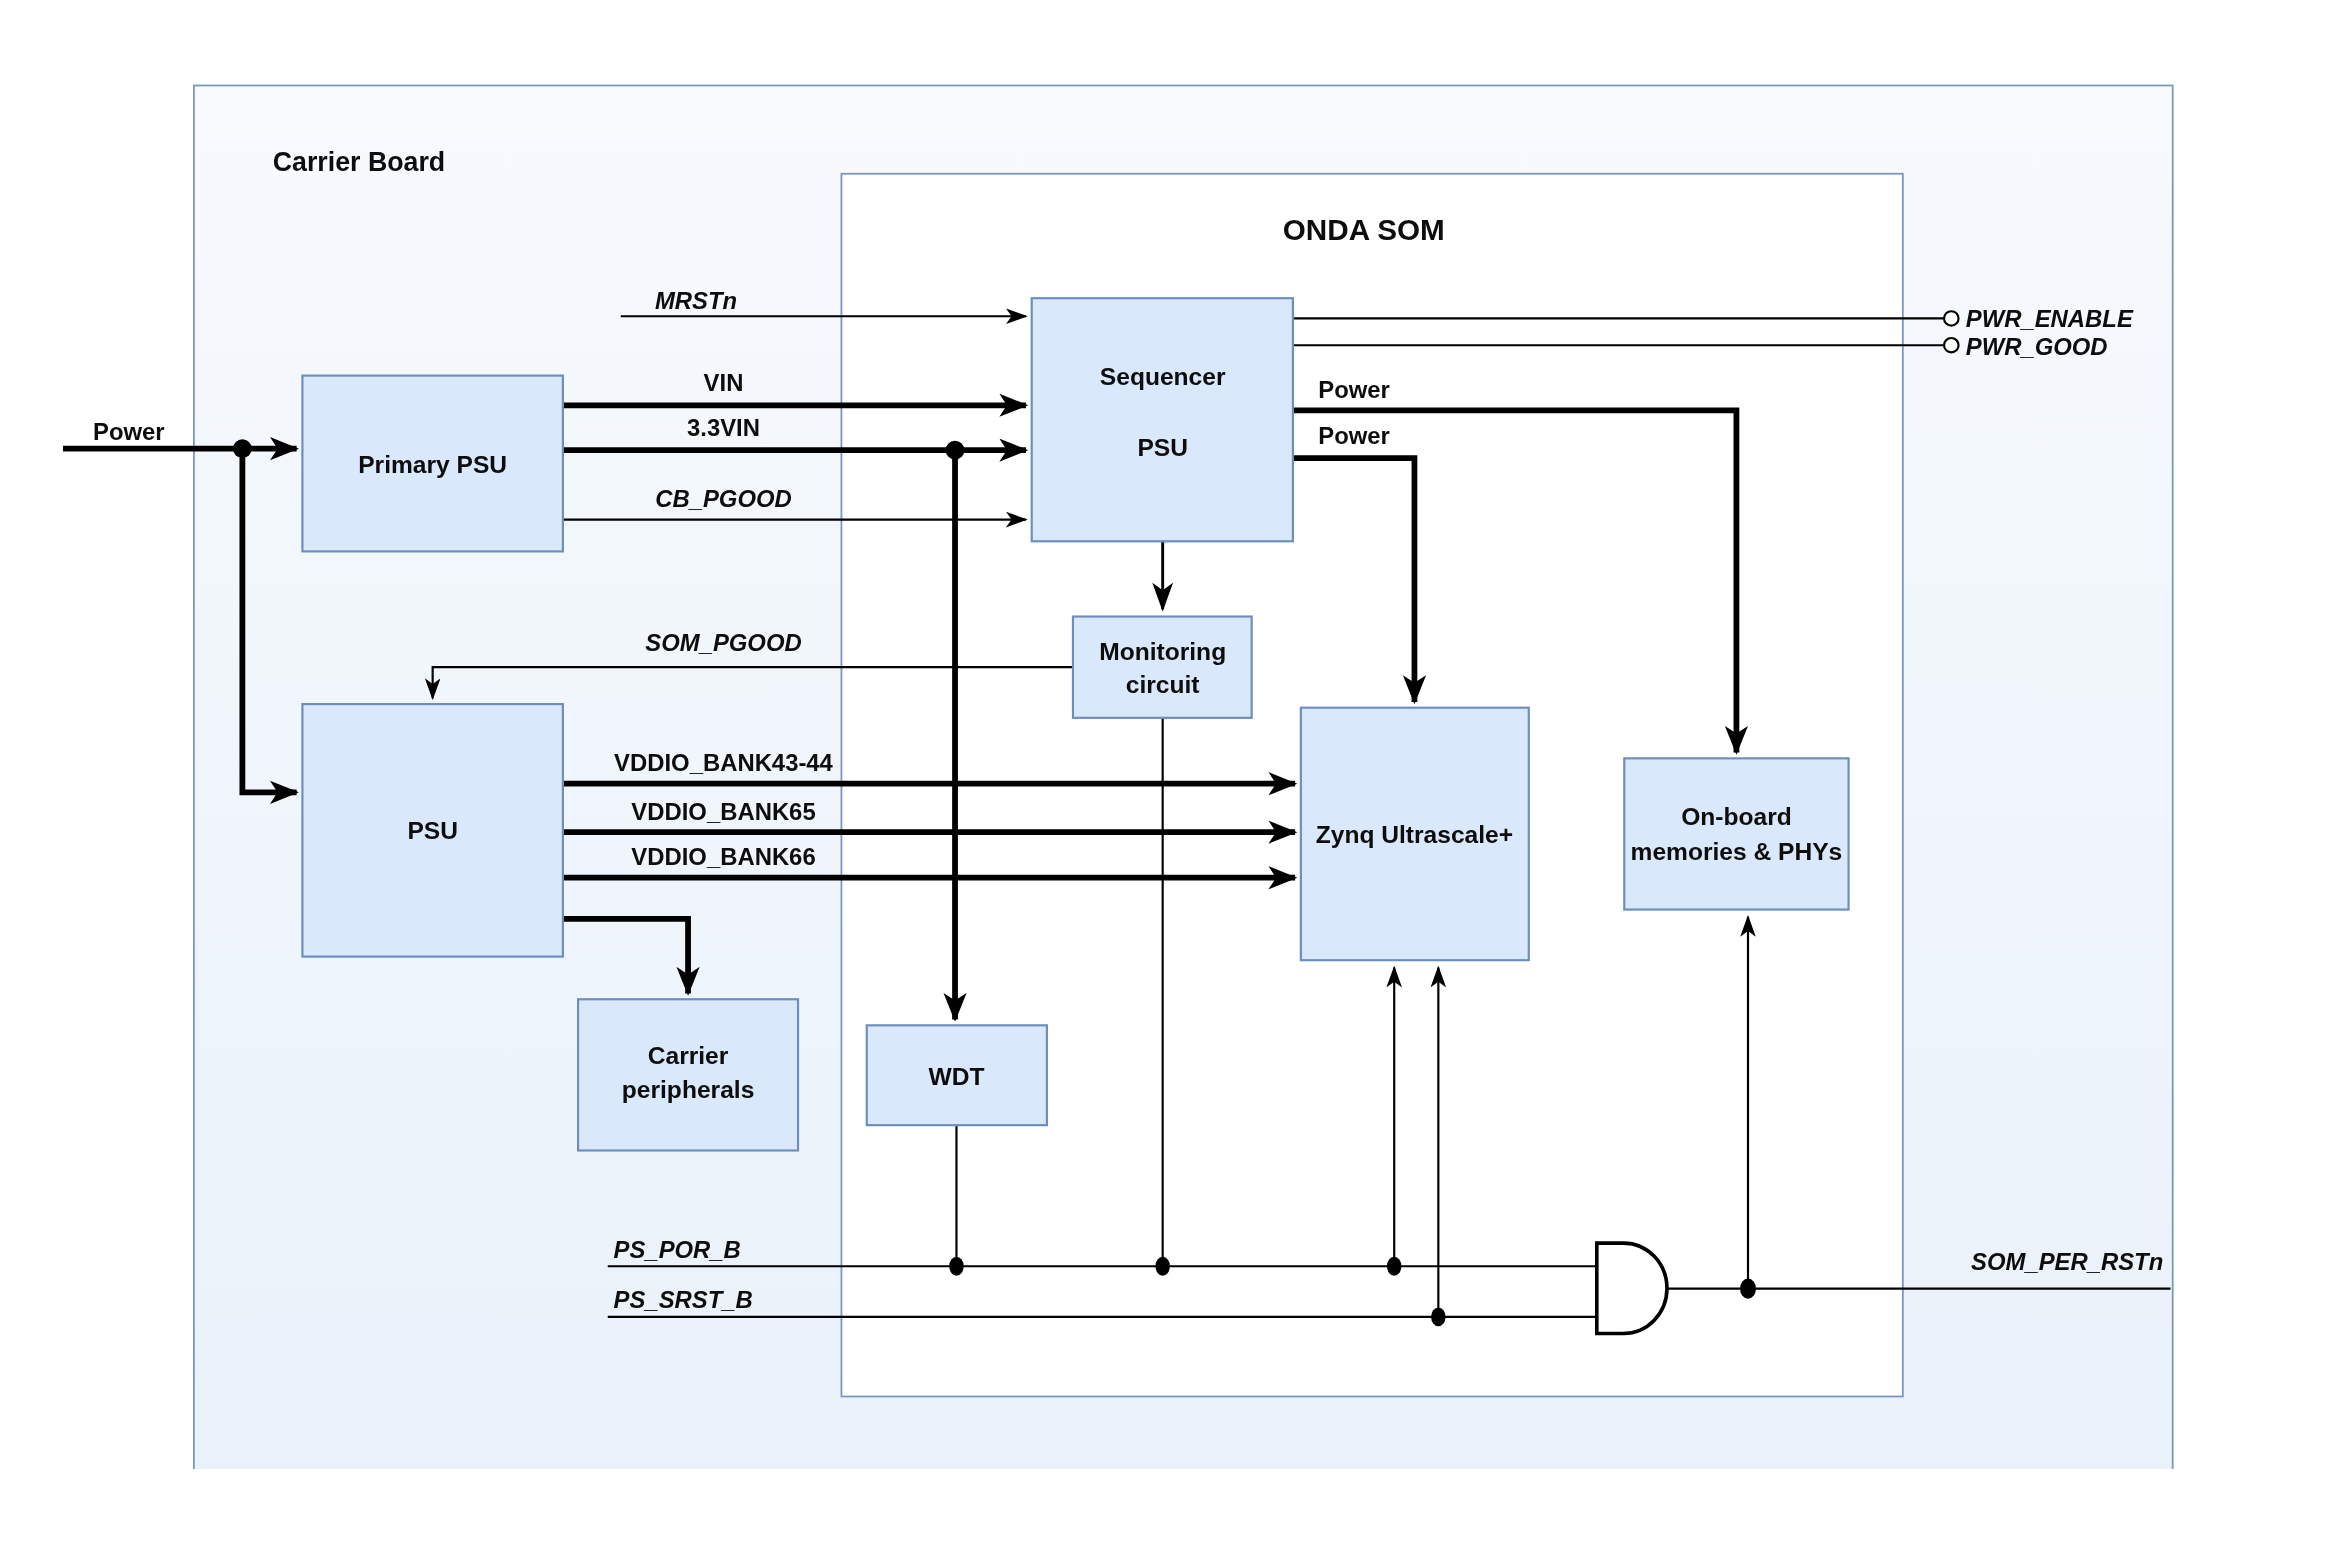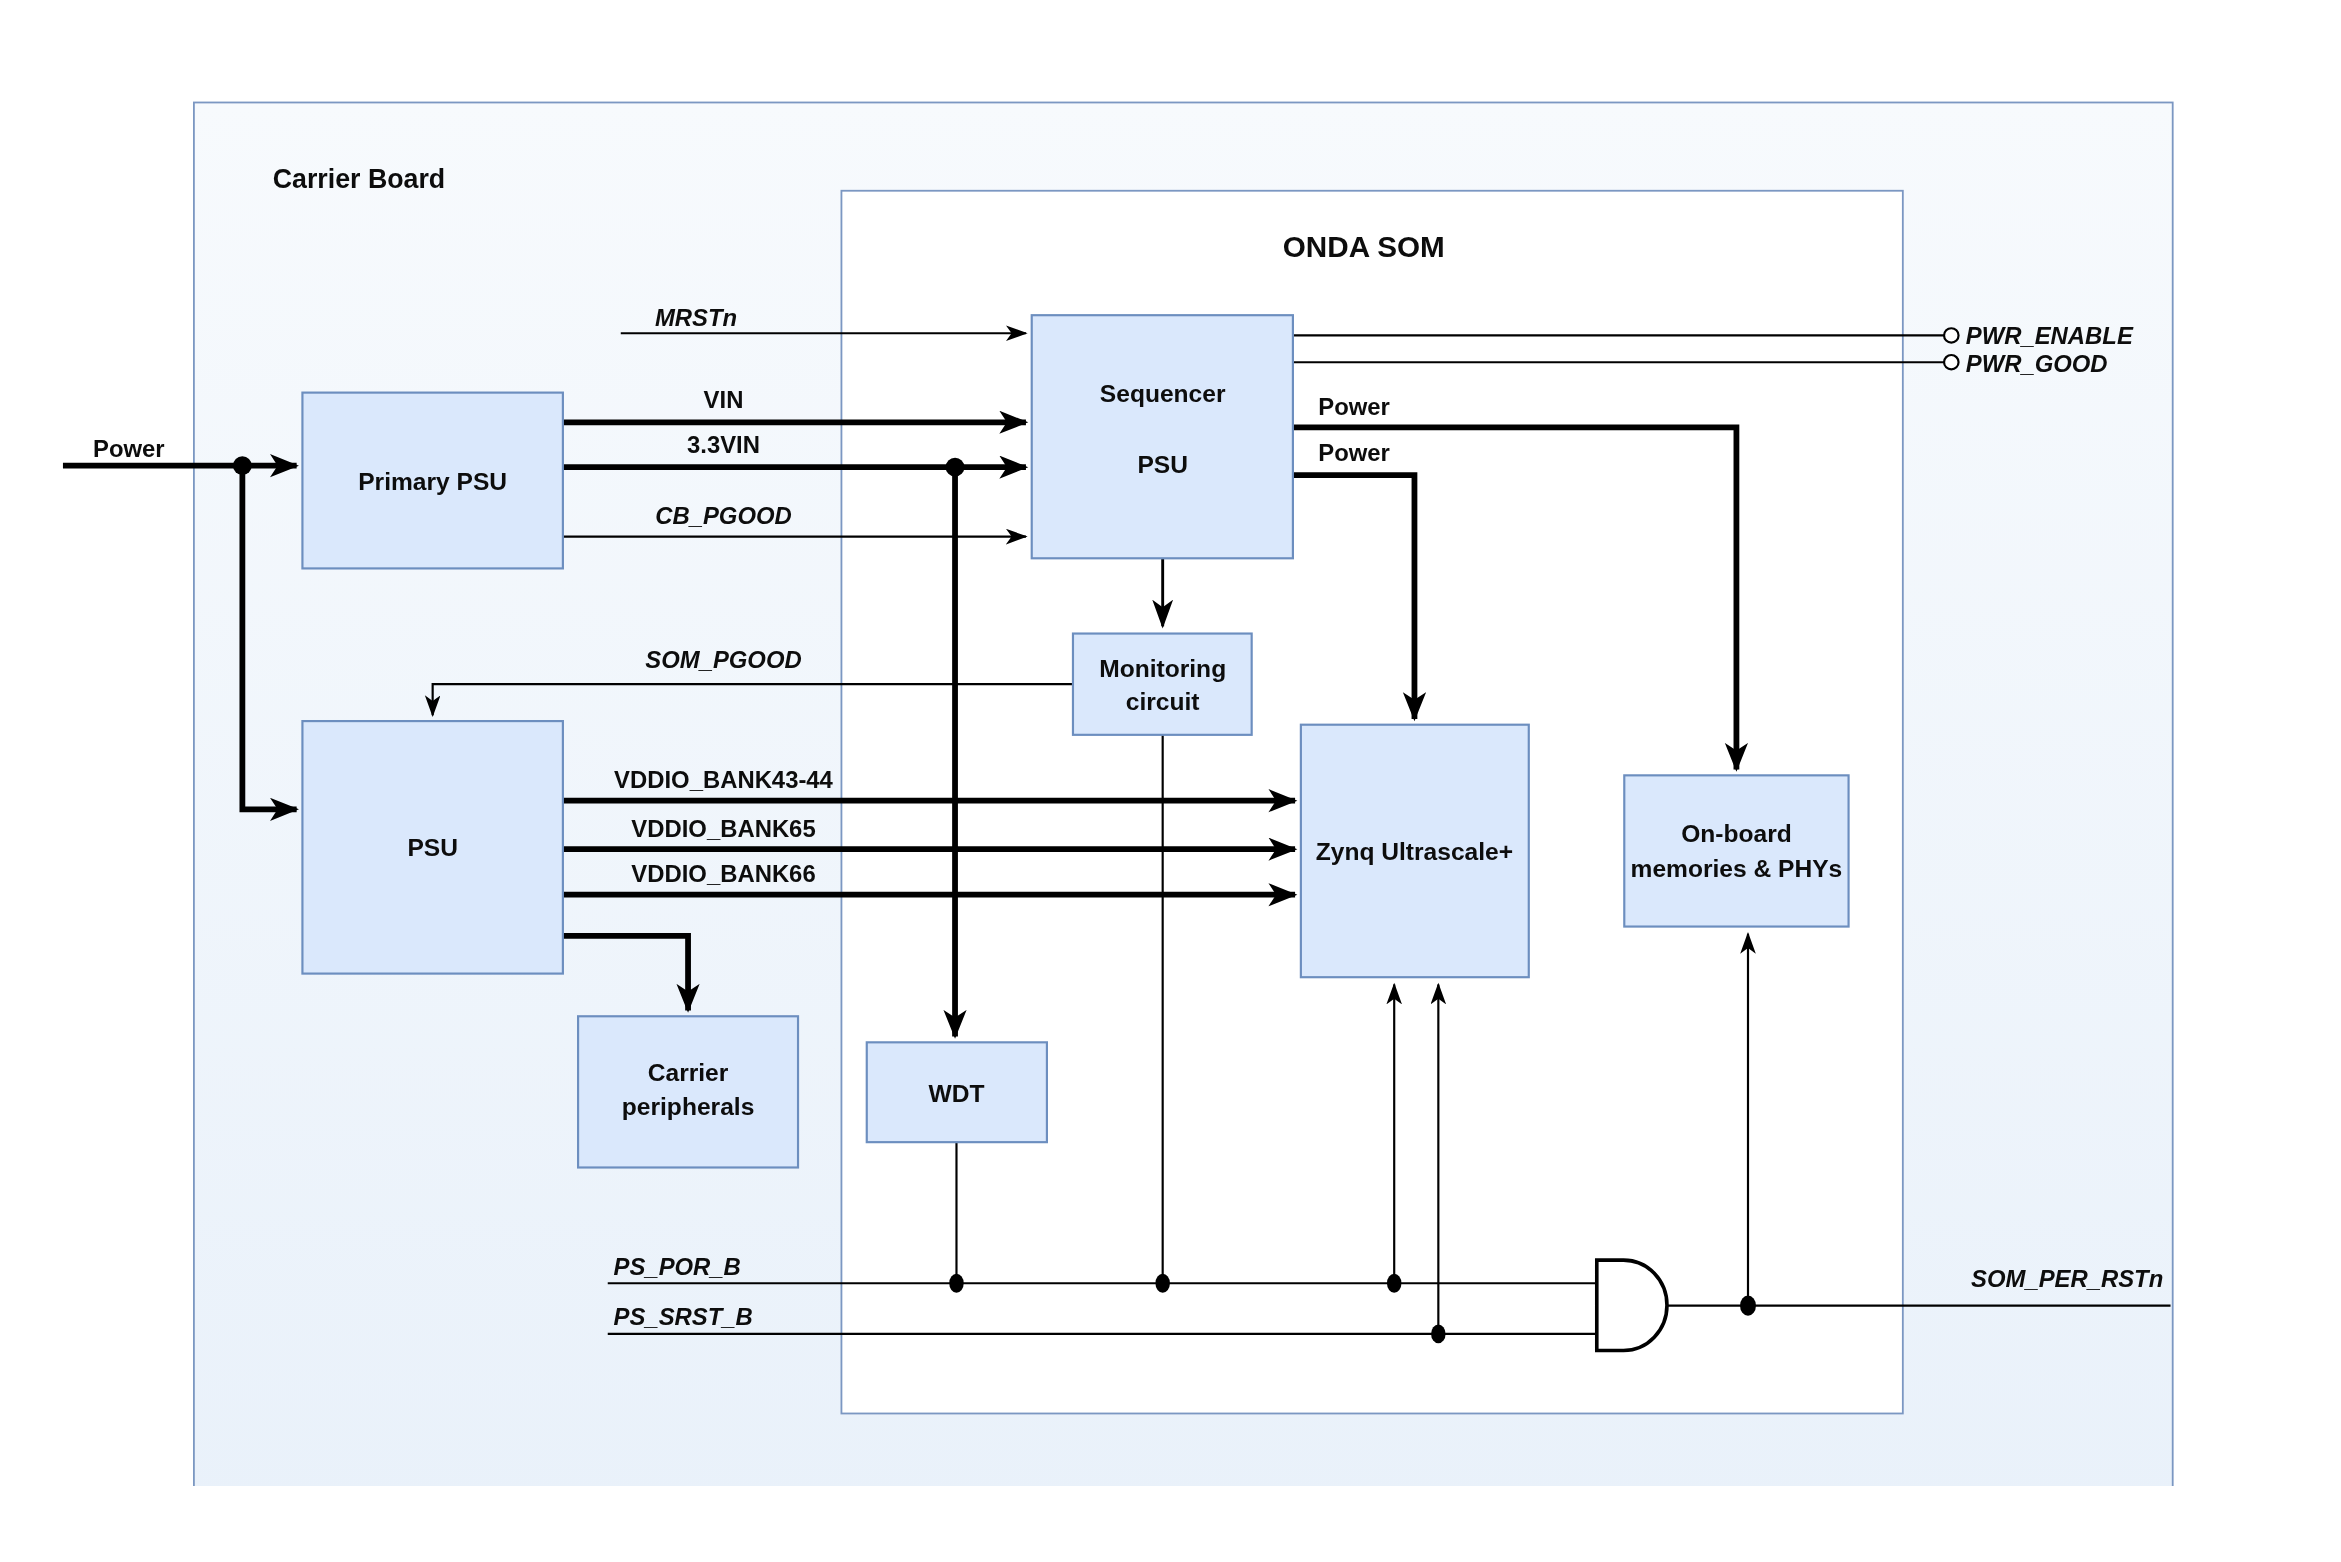--- a/index.html
+++ b/index.html
@@ -1,16 +1,16 @@
 <!DOCTYPE html>
 <html style="font-size:11.6px"><head>
 <meta charset="utf-8">
 <style>
   html,body{margin:0;padding:0;background:#ffffff;}
-  .page{position:relative;width:2342px;height:1469px;background:#ffffff;margin-top:17px;}
+  .page{position:relative;width:2342px;height:1469px;background:#ffffff;}
   svg{display:block;}
   text{font-family:"Liberation Sans","DejaVu Sans",sans-serif;font-weight:700;fill:#0d0d0d;}
   .title{font-size:37px;}
   .somtitle{font-size:41px;}
   .blk{font-size:34px;}
   .sig{font-size:33px;}
   .it{font-style:italic;}
   .outer{stroke:#7b97c2;stroke-width:2.5;}
   .block{stroke:#6c8ebf;stroke-width:3;}
   .thin{stroke:#000;stroke-width:3;fill:none;}

